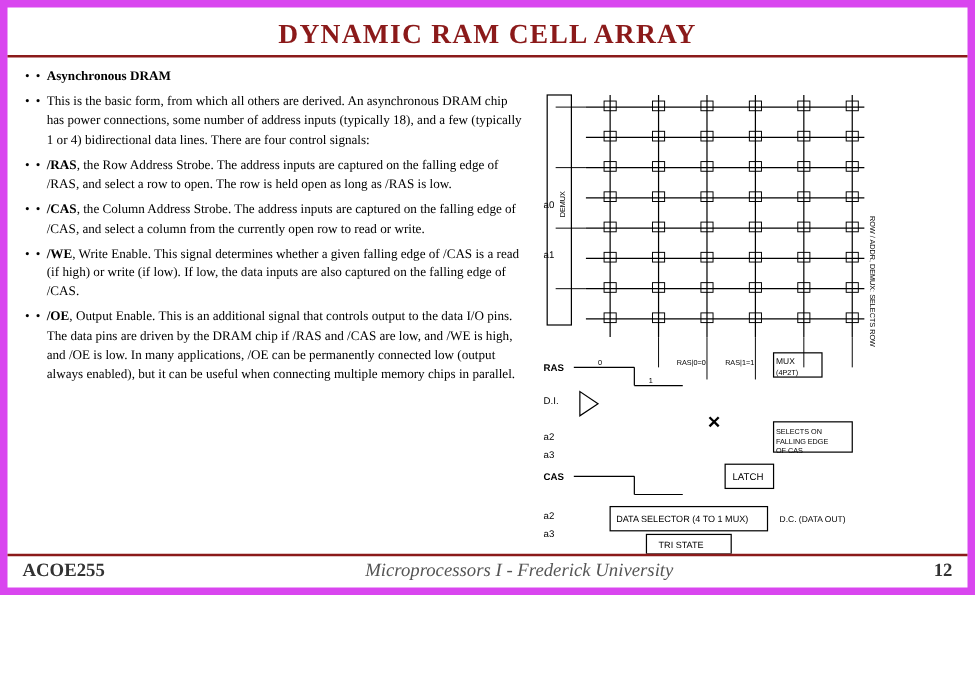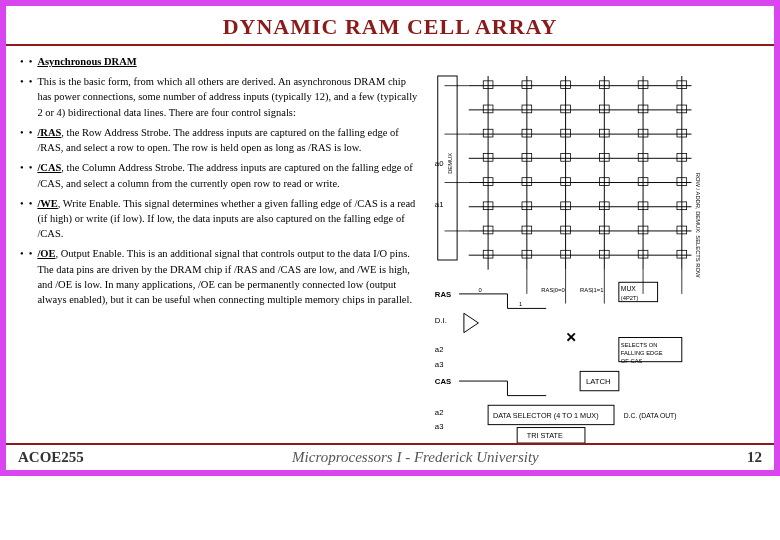--- a/index.html
+++ b/index.html
@@ -59,21 +59,20 @@
       margin-right: 5px;
       flex-shrink: 0;
       margin-top: 0px;
     }
 
     .bullet-text {
       flex: 1;
     }
 
     .underline-bold {
-      text-decoration: underline;
       font-weight: bold;
     }
 
     .slide-diagram {
       flex: 0 0 45%;
       display: flex;
       align-items: flex-start;
       justify-content: center;
       padding: 4px 24px 4px 2px;
       overflow: hidden;
@@ -121,21 +120,21 @@
         <li>
           <span style="margin-right:5px; flex-shrink:0;">•</span>
           <span class="bullet-text">
             <span class="underline-bold">Asynchronous DRAM</span>
           </span>
         </li>
 
         <li>
           <span style="margin-right:5px; flex-shrink:0;">•</span>
           <span class="bullet-text">
-            This is the basic form, from which all others are derived. An asynchronous DRAM chip has power connections, some number of address inputs (typically 12), and a few (typically 2 or 4) bidirectional data lines. There are four control signals:
+            This is the basic form, from which all others are derived. An asynchronous DRAM chip has power connections, some number of address inputs (typically 18), and a few (typically 1 or 4) bidirectional data lines. There are four control signals:
           </span>
         </li>
 
         <li>
           <span style="margin-right:5px; flex-shrink:0;">•</span>
           <span class="bullet-text">
             <span class="underline-bold">/RAS</span>, the Row Address Strobe. The address inputs are captured on the falling edge of /RAS, and select a row to open. The row is held open as long as /RAS is low.
           </span>
         </li>
 

